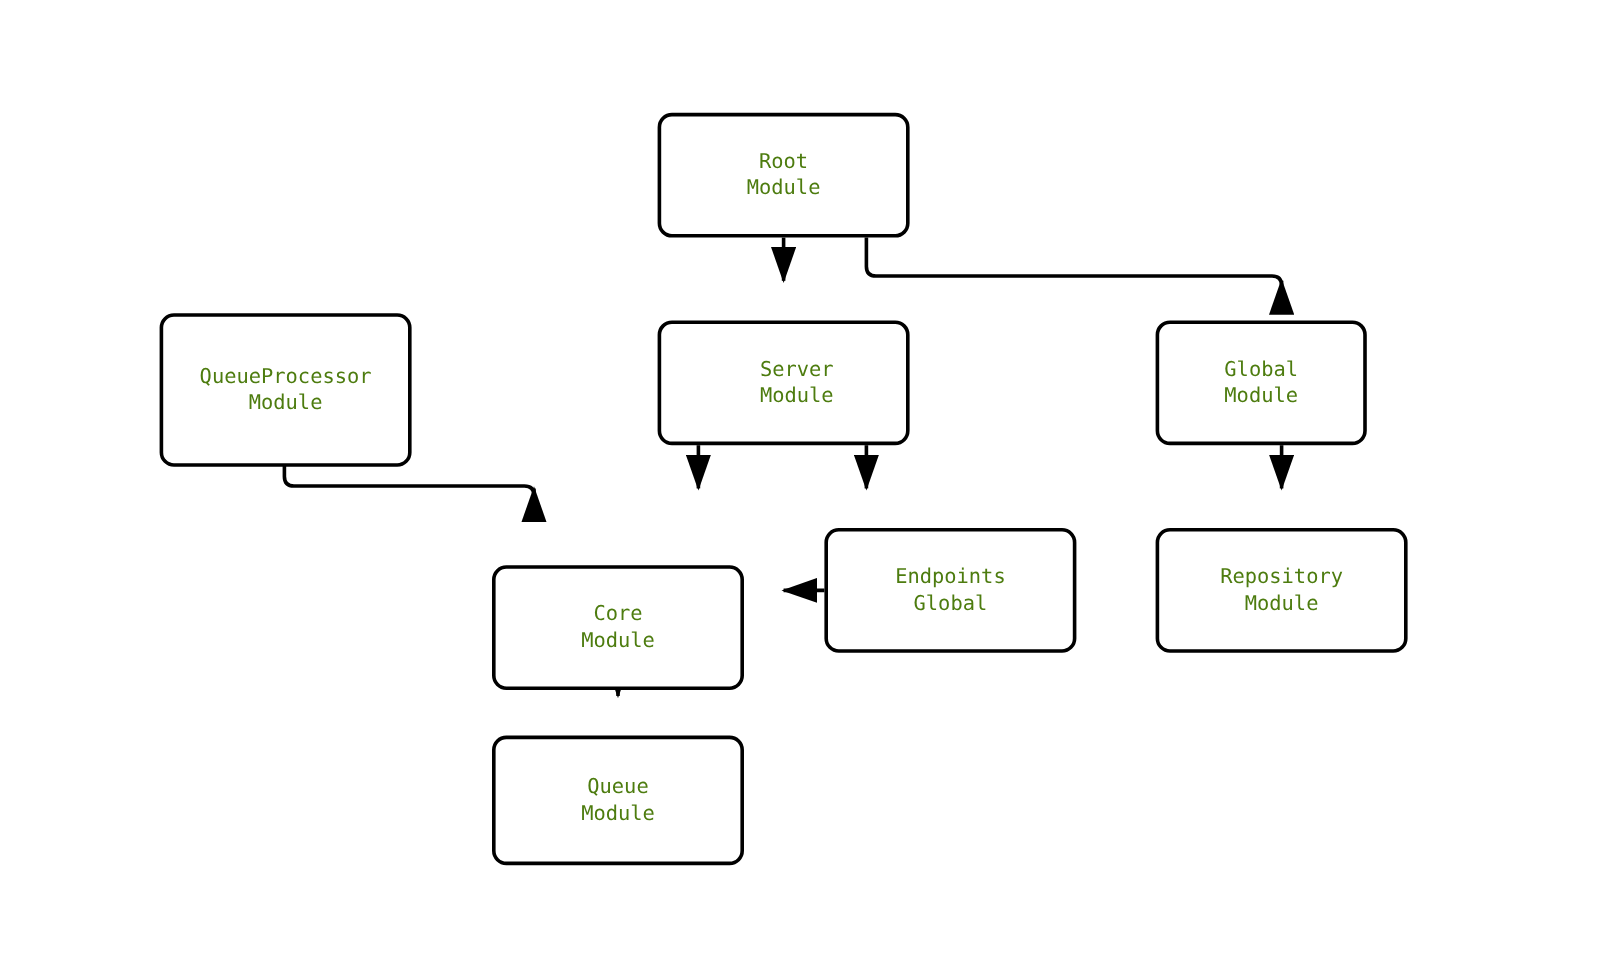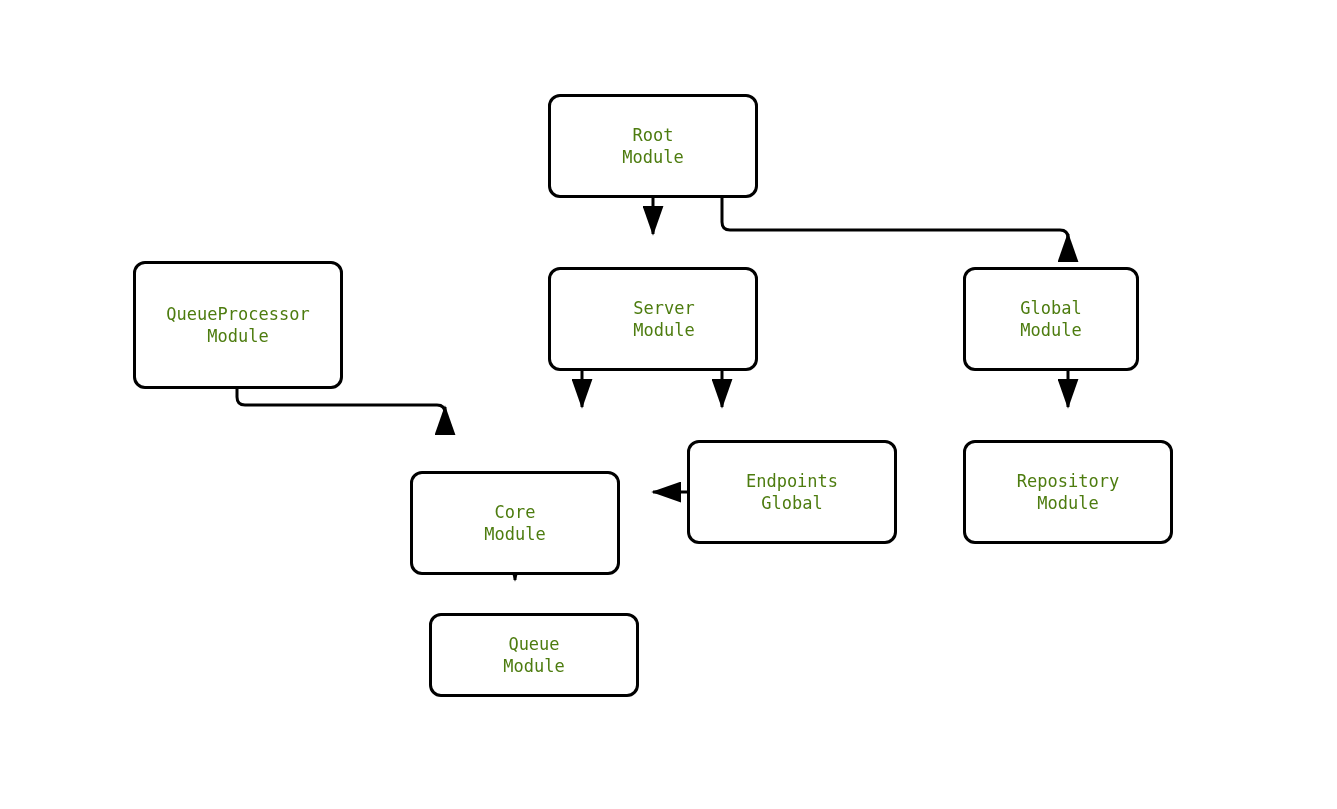--- a/index.html
+++ b/index.html
@@ -103,18 +103,18 @@
   <div class="node" style="left:687px; top:440px; width:210px; height:104px;">
     <span class="node-label">Endpoints
 Global</span>
   </div>
 
   <div class="node" style="left:963px; top:440px; width:210px; height:104px;">
     <span class="node-label">Repository
 Module</span>
   </div>
 
-  <div class="node" style="left:429px; top:613px; width:210px; height:84px;">
+  <div class="node" style="left:410px; top:613px; width:210px; height:108px;">
     <span class="node-label">Queue
 Module</span>
   </div>
 
 </div>
 
 </body></html>

